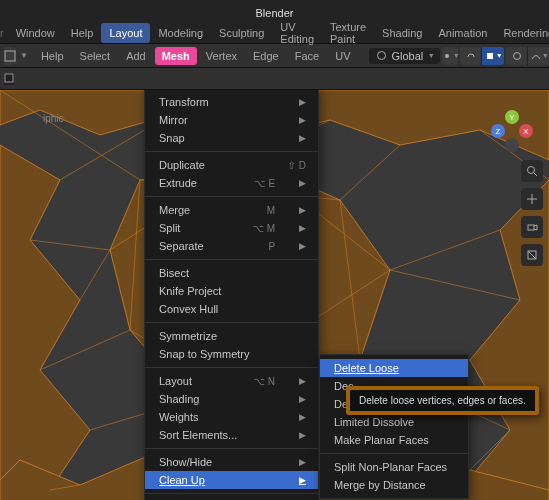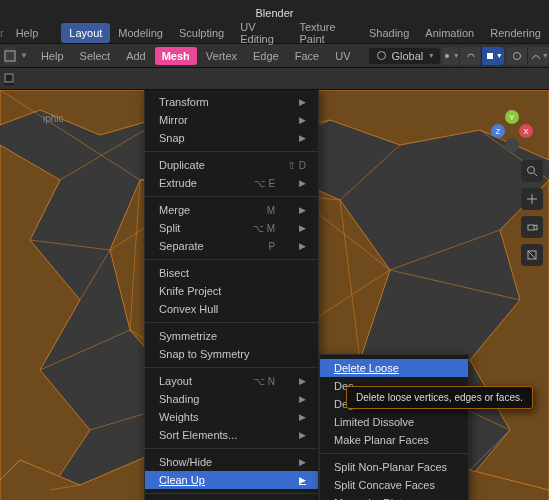--- a/index.html
+++ b/index.html
@@ -28,32 +28,33 @@
 .rtools { position:absolute; right:6px; top:70px; display:flex; flex-direction:column; gap:6px; }
 .rtools .tbtn { width:22px; height:22px; background:#2b2b2b; border-radius:4px; display:flex; align-items:center; justify-content:center; }
 .label-overlay { position:absolute; top:23px; left:4px; color:#888; font-size:10px;margin-left:39px; }
 .menu { position: absolute; background: #1b1b1b; border: 1px solid #2c2c2c; box-shadow: 2px 3px 10px rgba(0,0,0,.5); padding: 4px 0; min-width: 140px; }
 .menu .row { display: flex; justify-content: space-between; align-items: center; padding: 3px 12px 3px 14px; color: #c6c6c6; cursor: pointer; white-space: nowrap; }
 .menu .row.hl { background: #3a6bcf; color: #fff; text-decoration: underline; }
 .menu .row .sc { color: #777; font-size: 10px; margin-left: 18px; }
 .menu .row .arr { color: #888; font-size: 9px; margin-left: 18px; }
 .menu .row.hl .arr { color:#fff; }
 .menu hr { border: none; border-top: 1px solid #333; margin: 4px 0; }
-.tooltip { position:absolute; background:#101010; color:#d9d9d9; padding:5px 9px; border:1px solid #a16207; border-radius:3px; font-size:10px; box-shadow:2px 3px 8px rgba(0,0,0,.6); }
+.tooltip { position:absolute; background:#101010; color:#d9d9d9; padding:5px 9px; border:4px solid #a16207; border-radius:3px; font-size:10px; box-shadow:2px 3px 8px rgba(0,0,0,.6); }
 svg.mesh { position:absolute; inset:0; }
 .chev { font-size:8px; color:#888; margin-left:2px; }
 </style>
 </head>
 <body>
 
 <div class="top-strip"></div>
 <div class="title">Blender</div>
 
 <div class="menubar">
   <span class="partial">r</span>
+  <span class="item">Window</span>
   <span class="item">Help</span>
   <span style="width:18px"></span>
   <span class="item active">Layout</span>
   <span class="item">Modeling</span>
   <span class="item">Sculpting</span>
   <span class="item">UV Editing</span>
   <span class="item">Texture Paint</span>
   <span class="item">Shading</span>
   <span class="item">Animation</span>
   <span class="item">Rendering</span>
@@ -334,21 +335,18 @@
         <span>Limited Dissolve</span>
       </div>
       <div class="row">
         <span>Make Planar Faces</span>
       </div>
       <hr>
       <div class="row">
         <span>Split Non-Planar Faces</span>
       </div>
       <div class="row">
-        <span>Split Concave Faces</span>
-      </div>
-      <div class="row">
         <span>Merge by Distance</span>
       </div>
     </div>
 
   <div class="tooltip" style="left:346px; top:296px;">Delete loose vertices, edges or faces.</div>
 </div>
 
 </body></html>

